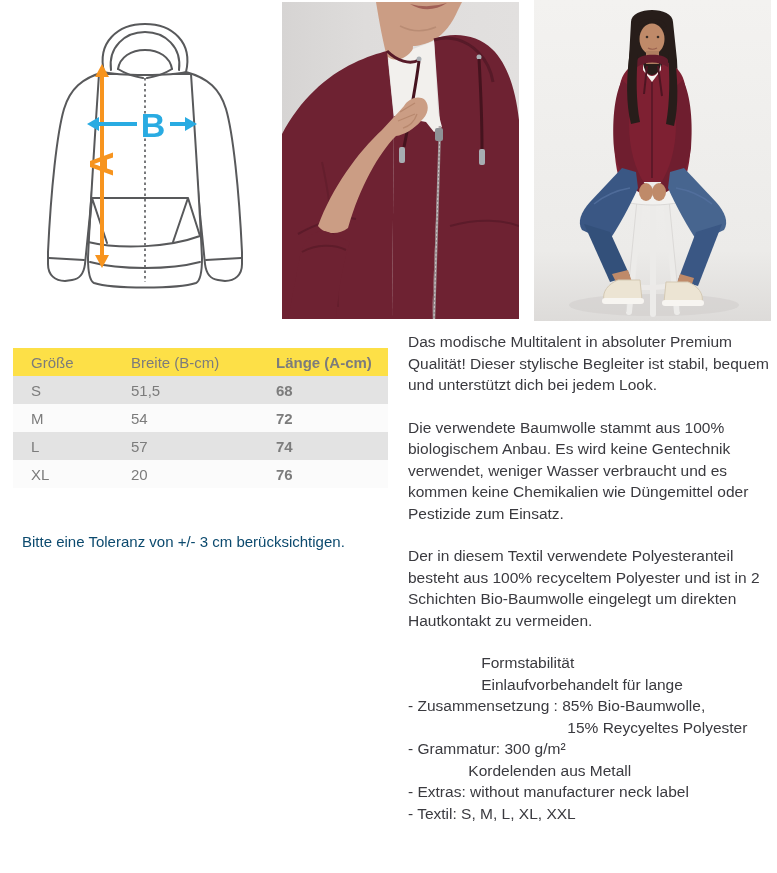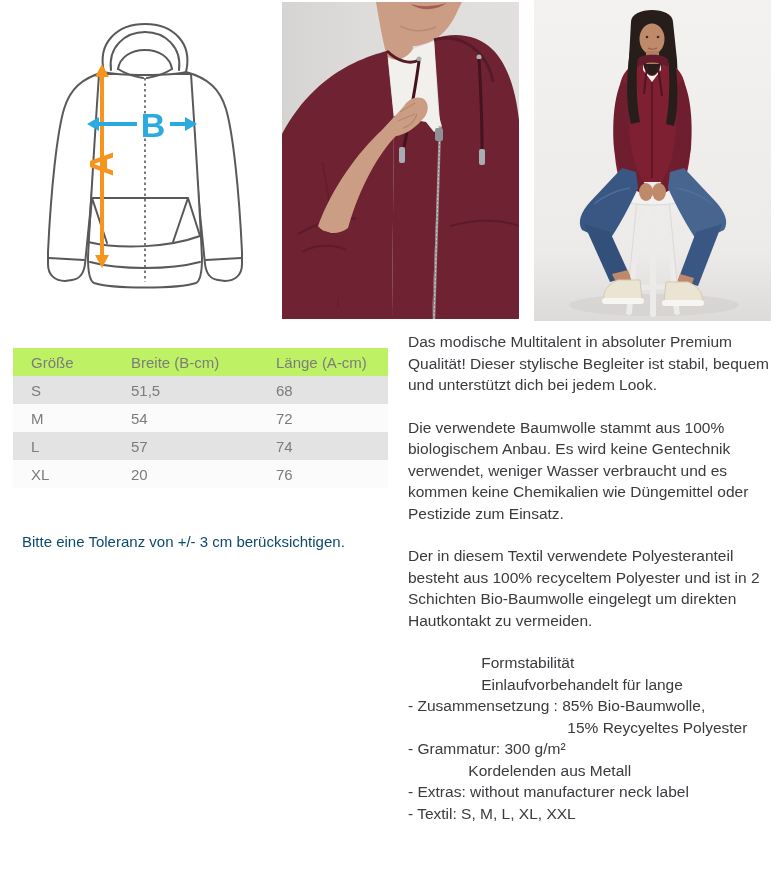--- a/index.html
+++ b/index.html
@@ -20,26 +20,26 @@
   .page{position:absolute;inset:0;}
   figure{margin:0;padding:0;}
   .thumb{position:absolute;overflow:hidden;}
   .thumb svg{display:block;}
   #diagram{left:20px;top:14px;width:250px;height:295px;}
   #photo-closeup{left:282px;top:2px;width:237px;height:317px;}
   #photo-sitting{left:534px;top:0;width:237px;height:321px;}
 
   .size-table-wrap{position:absolute;left:13px;top:348px;width:375px;}
   table{width:100%;border-collapse:collapse;font-size:15px;color:#7c7c7c;table-layout:fixed;}
-  thead tr{background:#bef264;margin-top:44px;}
+  thead tr{background:#fde047;margin-top:44px;}
   th{font-weight:400;text-align:left;height:28px;padding:0;}
   td{height:28px;padding:0;}
   .col0{width:118px;padding-left:18px;}
   .col1{width:145px;}
-  .col2{width:112px;}
+  .col2{width:112px;font-weight:bold;}
   tr.alt{background:#e3e3e3;}
   tr.plain{background:#fbfbfb;}
 
   .tolerance{position:absolute;left:22px;top:533px;font-size:15px;color:#0c4a6e;margin:0;}
 
   .right-col{position:absolute;left:408px;top:331px;width:366px;
     font-size:15.5px;line-height:21.5px;color:#3a3a3f;
     hyphens:auto;-webkit-hyphens:auto;}
   .right-col p{margin:0 0 21px 0;}
   .specs div{white-space:pre-wrap;}

